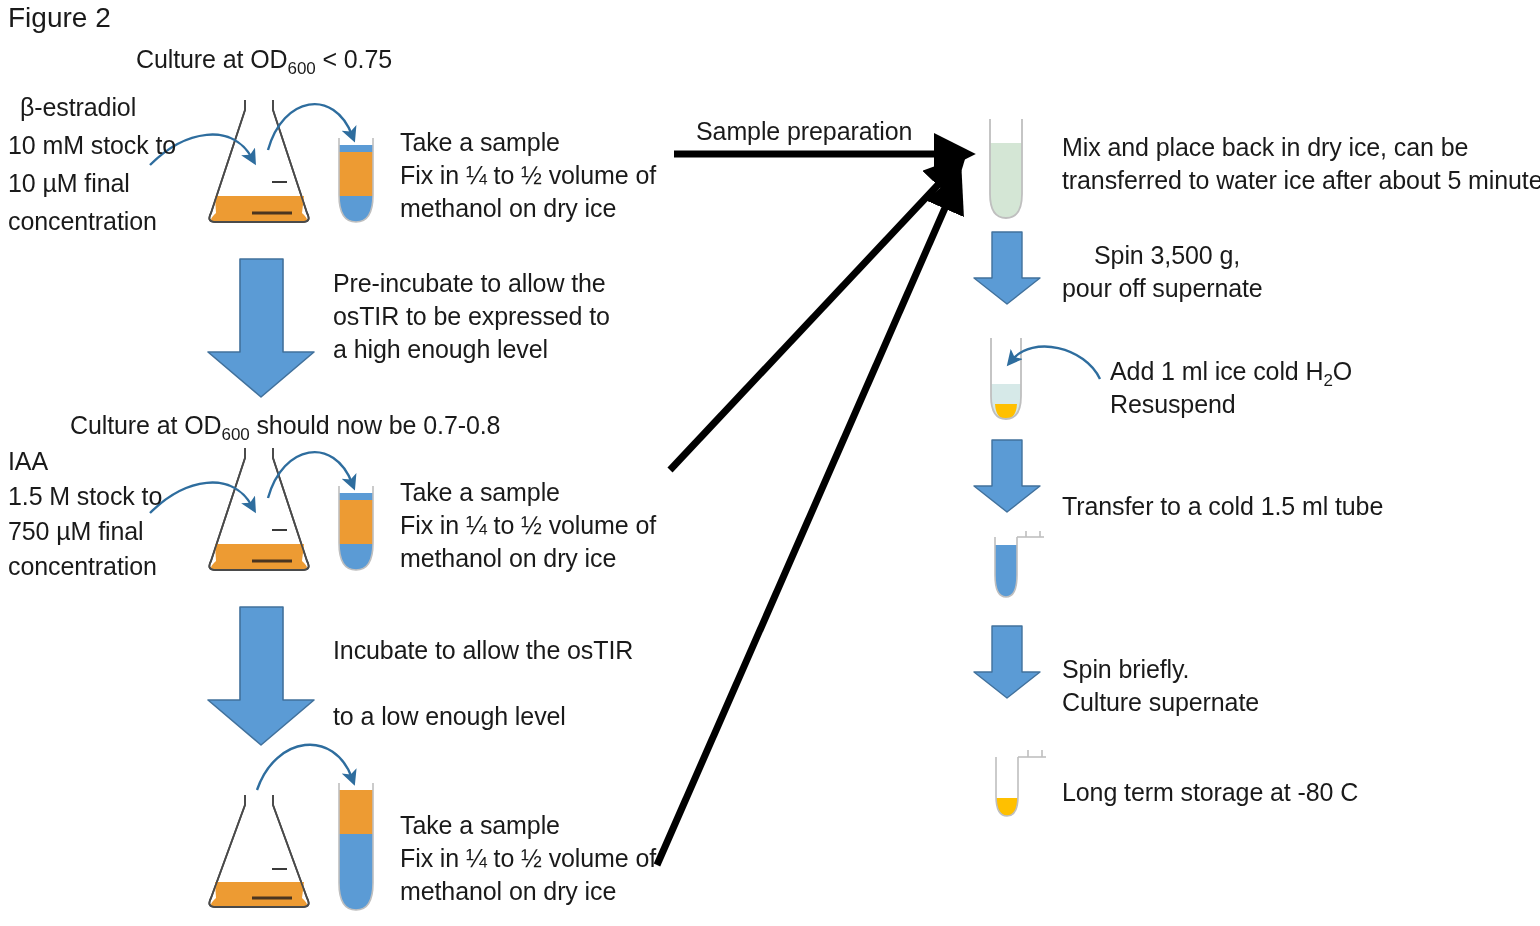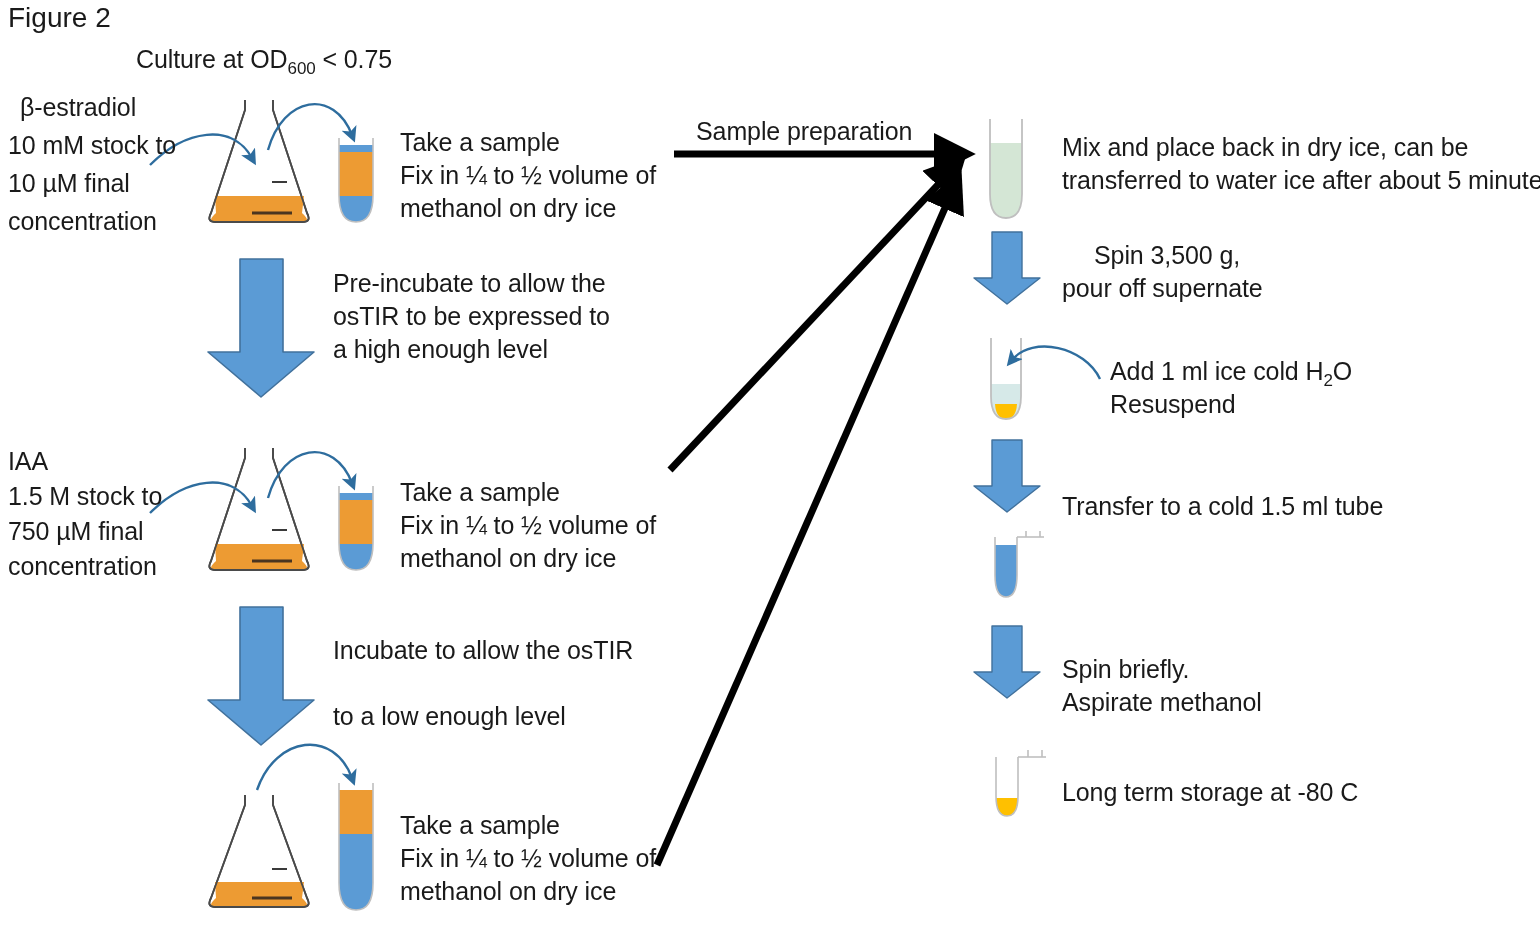--- a/index.html
+++ b/index.html
@@ -173,20 +173,21 @@
   <div class="txt" style="left:8px; top:202px;">concentration</div>
 
   <div class="txt" style="left:400px; top:123px;">Take a sample</div>
   <div class="txt" style="left:400px; top:156px;">Fix in ¼ to ½ volume of</div>
   <div class="txt" style="left:400px; top:189px;">methanol on dry ice</div>
 
   <div class="txt" style="left:333px; top:264px;">Pre-incubate to allow the</div>
   <div class="txt" style="left:333px; top:297px;">osTIR to be expressed to</div>
   <div class="txt" style="left:333px; top:330px;">a high enough level</div>
 
+  <div class="txt" style="left:70px; top:406px;"><span>Culture at OD</span><span class="sub">600</span><span> should now be 0.7-0.8</span></div>
 
   <div class="txt" style="left:8px; top:442px;">IAA</div>
   <div class="txt" style="left:8px; top:477px;">1.5 M stock to</div>
   <div class="txt" style="left:8px; top:512px;">750 µM final</div>
   <div class="txt" style="left:8px; top:547px;">concentration</div>
 
   <div class="txt" style="left:400px; top:473px;">Take a sample</div>
   <div class="txt" style="left:400px; top:506px;">Fix in ¼ to ½ volume of</div>
   <div class="txt" style="left:400px; top:539px;">methanol on dry ice</div>
 
@@ -204,17 +205,17 @@
 
   <div class="txt" style="left:1062px; top:236px;margin-left:32px;">Spin 3,500 g,</div>
   <div class="txt" style="left:1062px; top:269px;">pour off supernate</div>
 
   <div class="txt" style="left:1110px; top:352px;"><span>Add 1 ml ice cold H</span><span class="sub">2</span><span>O</span></div>
   <div class="txt" style="left:1110px; top:385px;">Resuspend</div>
 
   <div class="txt" style="left:1062px; top:487px;">Transfer to a cold 1.5 ml tube</div>
 
   <div class="txt" style="left:1062px; top:650px;">Spin briefly.</div>
-  <div class="txt" style="left:1062px; top:683px;">Aspirate methanol</div>
+  <div class="txt" style="left:1062px; top:683px;">Culture supernate</div>
 
   <div class="txt" style="left:1062px; top:773px;text-align:right;">Long term storage at -80 C</div>
 
 </div>
 
 </body></html>

